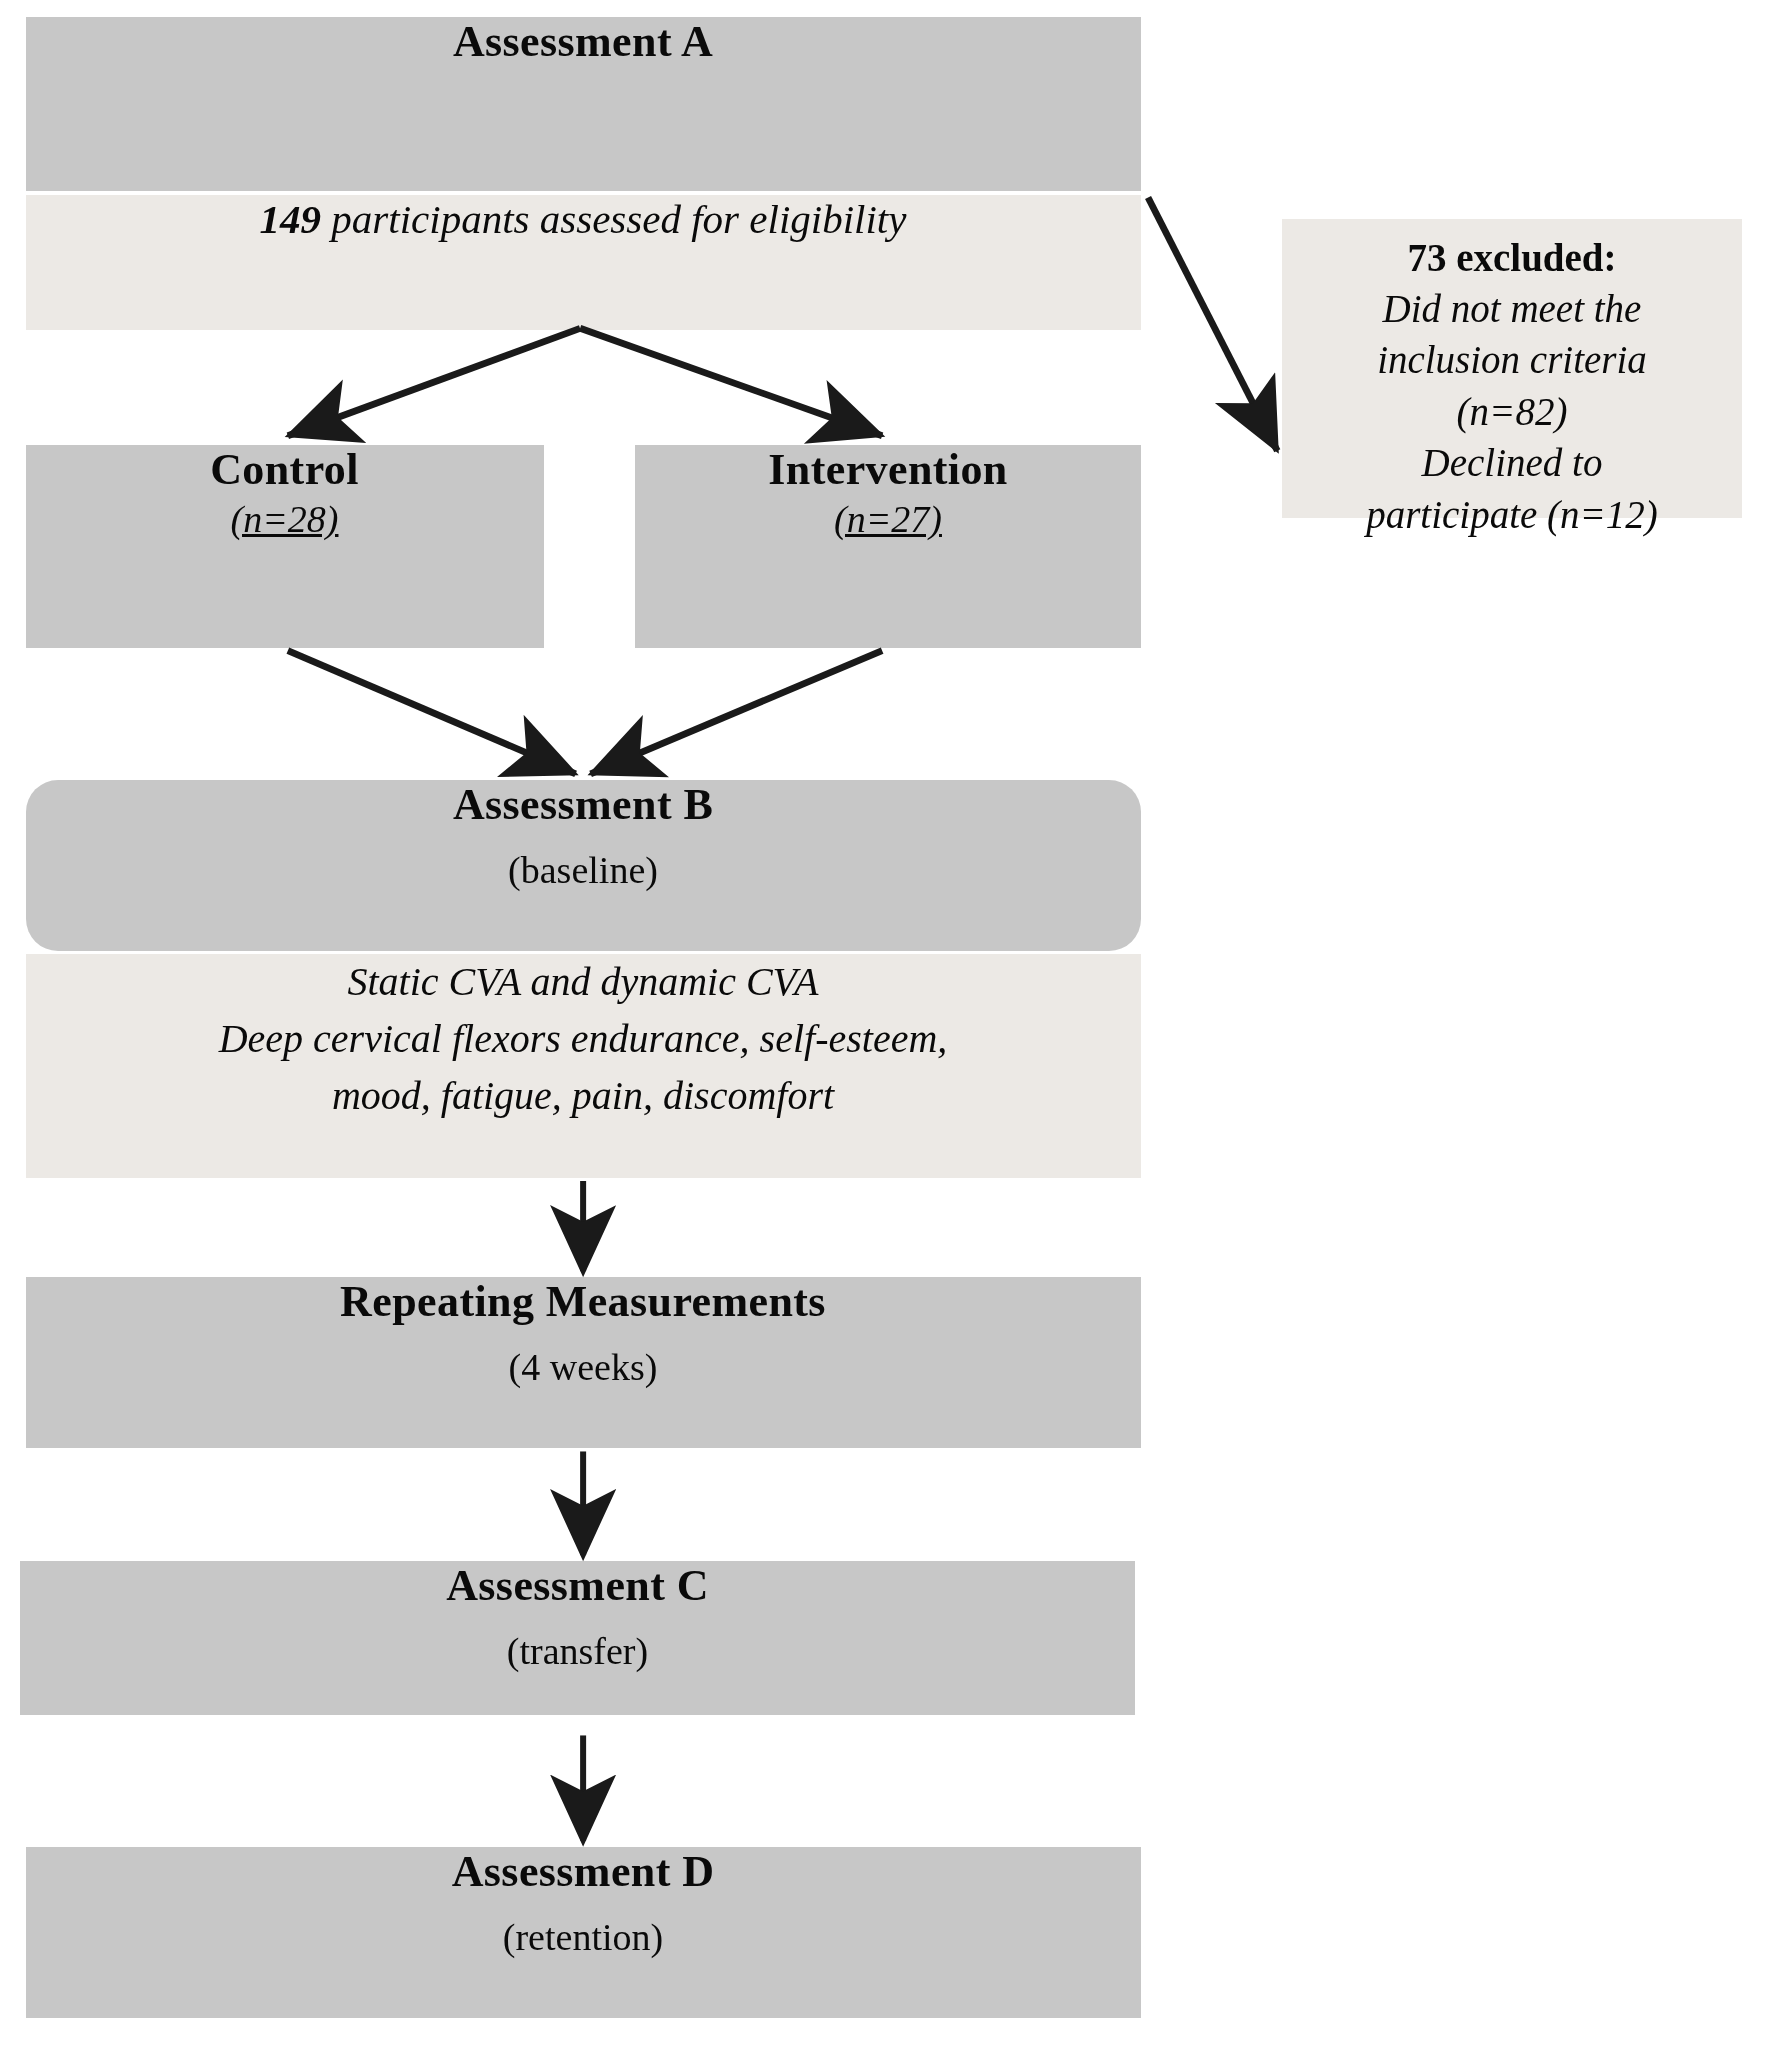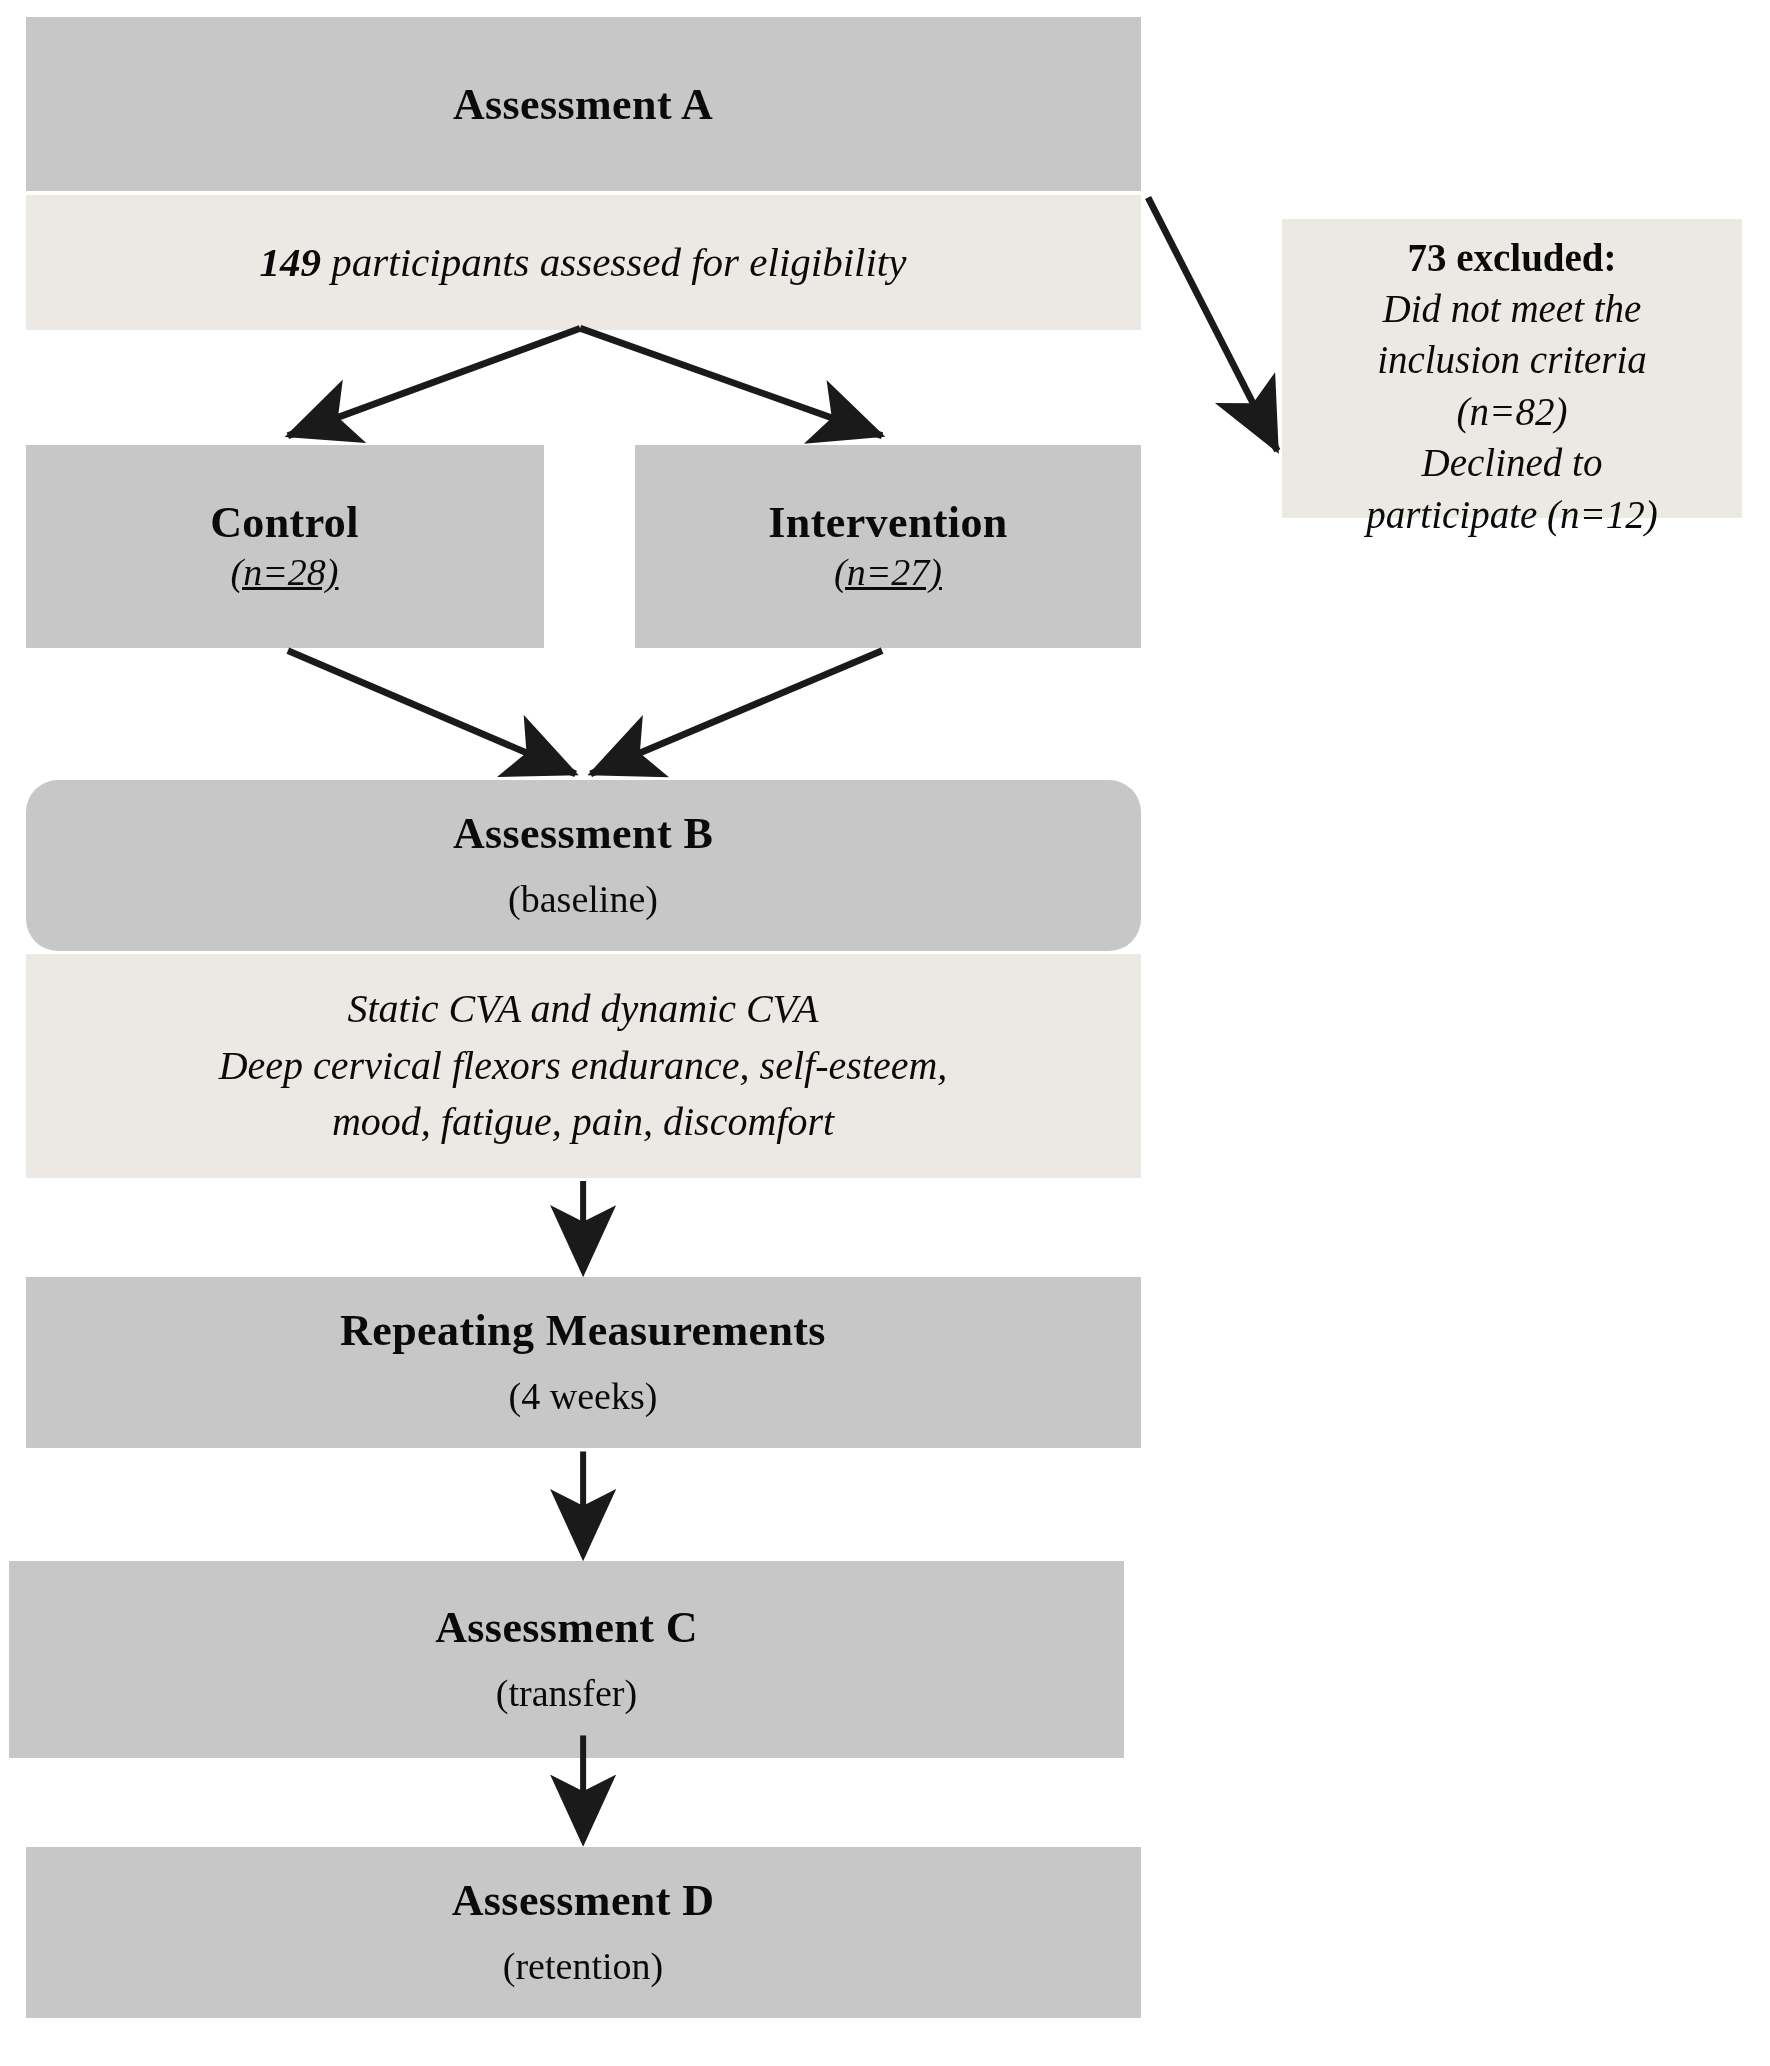--- a/index.html
+++ b/index.html
@@ -15,21 +15,20 @@
     background: #ffffff;
     font-family: "Liberation Serif", "DejaVu Serif", serif;
     overflow: hidden;
   }
   .box {
     position: absolute;
     box-sizing: border-box;
     display: flex;
     flex-direction: column;
     align-items: center;
-    justify-content: center;
     text-align: center;
     color: #0a0a0a;
   }
   .gray  { background: #c7c7c7; }
   .beige { background: #ece9e5; }
 
   .title-line {
     font-weight: bold;
     font-size: 44px;
     line-height: 1.12;
@@ -125,21 +124,21 @@
     <div class="detail-italic">Static CVA and dynamic CVA</div>
     <div class="detail-italic">Deep cervical flexors endurance, self-esteem,</div>
     <div class="detail-italic">mood, fatigue, pain, discomfort</div>
   </div>
 
   <div class="box gray" style="left:25.5px; top:1277px; width:1115px; height:171px;">
     <div class="title-line">Repeating Measurements</div>
     <div class="sub-line">(4 weeks)</div>
   </div>
 
-  <div class="box gray" style="left:9px; top:1561px; width:1115px; height:197px;">
+  <div class="box gray" style="left:20px; top:1561px; width:1115px; height:154px;">
     <div class="title-line">Assessment C</div>
     <div class="sub-line">(transfer)</div>
   </div>
 
   <div class="box gray" style="left:25.5px; top:1847px; width:1115px; height:171px;">
     <div class="title-line">Assessment D</div>
     <div class="sub-line">(retention)</div>
   </div>
 
   <svg class="arrows" viewBox="0 0 2357 2750" xmlns="http://www.w3.org/2000/svg">

